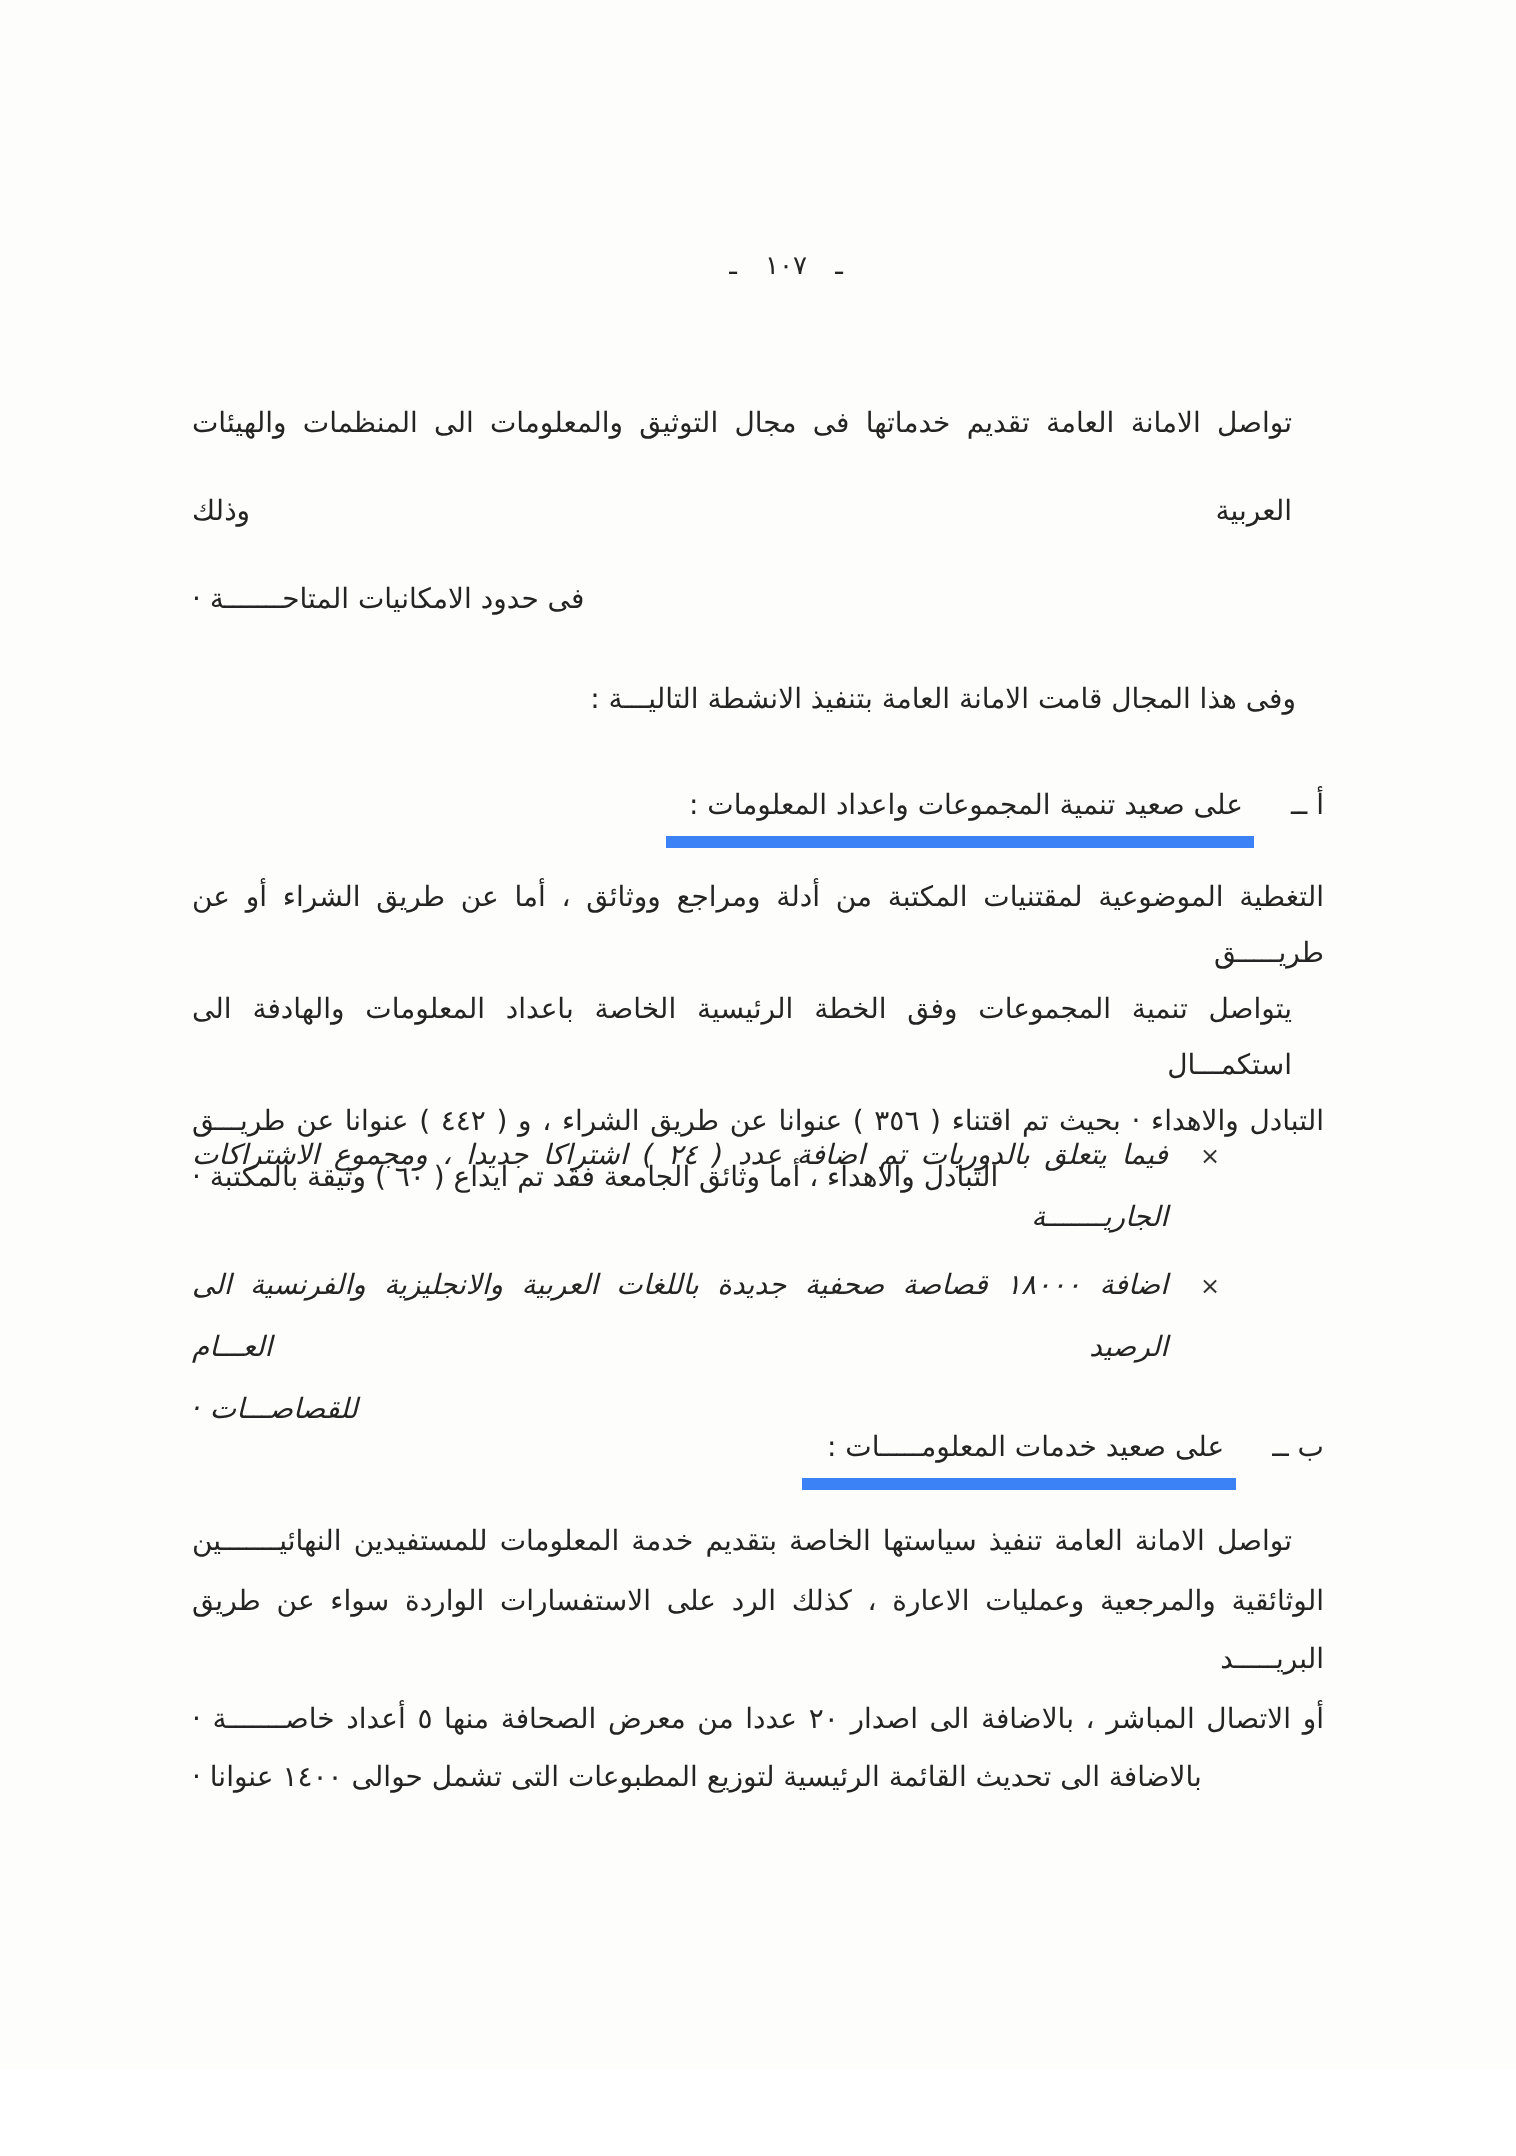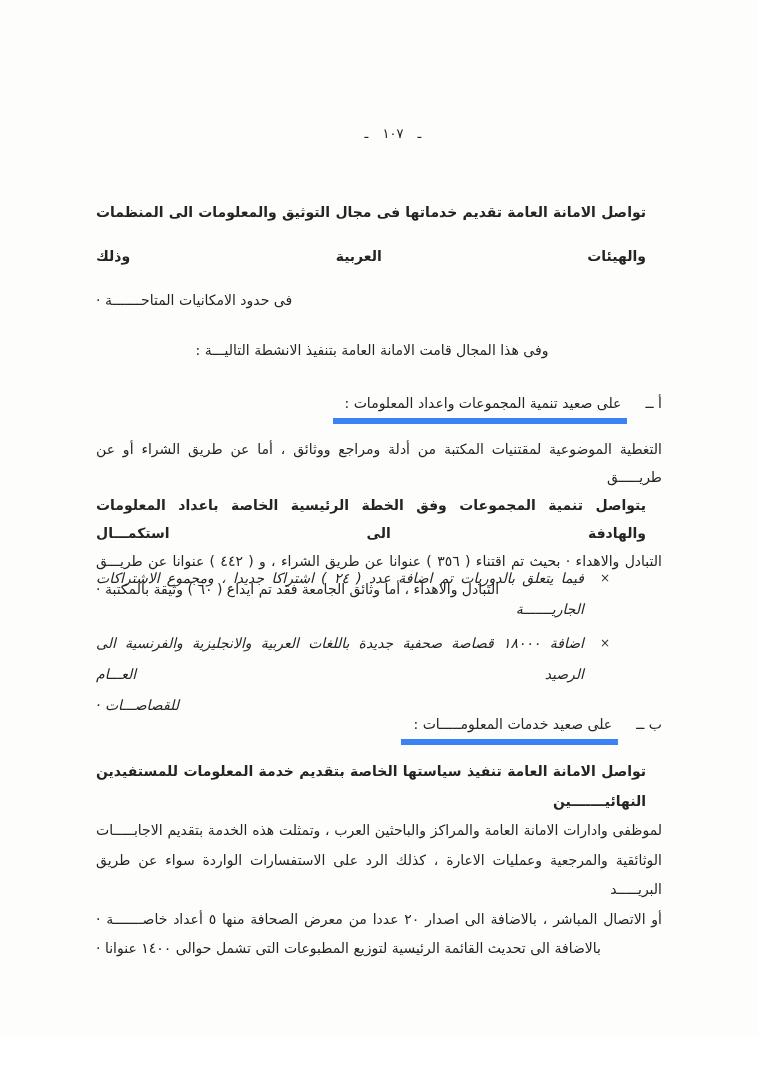--- a/index.html
+++ b/index.html
@@ -19,25 +19,25 @@
   .page-number{
     position:absolute;top:126px;left:0;right:0;
     text-align:center;
     transform:translateX(14px);
     font-size:13px;word-spacing:10px;letter-spacing:1px;
     direction:rtl;color:var(--ink);
   }
   .line{font-size:14px;}
   .fill{text-align:justify;text-align-last:justify;}
   .alignr{text-align:left;}
-  .indent{padding-right:16px;font-weight:bold;}
+  .indent{padding-right:16px;}
   .pr20{padding-right:20px;}
   .para-intro{top:190px;}
   .para-intro .line{line-height:44px;}
-  .lead{top:340px;line-height:20px;font-size:14px;text-align:center;padding-right:14px;}
+  .lead{top:340px;line-height:20px;font-size:14px;text-align:right;padding-right:14px;}
   .heading-row{display:flex;align-items:flex-start;font-size:14px;line-height:16px;}
   .heading-row .marker{flex:0 0 auto;margin-left:18px;}
   .heading-row .heading{
     border-bottom:6px solid #3b82f6;
     padding:0 6px 7px 12px;
   }
   .h-a{top:395px;}
   .h-b{top:716px;}
   .para-a{top:435px;}
   .para-a .line{line-height:28px;}
@@ -94,19 +94,18 @@
     </div>
   </div>
 
   <div class="abs heading-row h-b">
     <span class="marker">ب ــ</span>
     <span class="heading">على صعيد خدمات المعلومـــــات :</span>
   </div>
 
   <div class="abs para-b">
     <div class="line fill indent">تواصل الامانة العامة تنفيذ سياستها الخاصة بتقديم خدمة المعلومات للمستفيدين النهائيـــــــين</div>
-    <div class="line fill">لموظفى وادارات الامانة العامة والمراكز والباحثين العرب ، وتمثلت هذه الخدمة بتقديم الاجابـــــات</div>
     <div class="line fill">الوثائقية والمرجعية وعمليات الاعارة ، كذلك الرد على الاستفسارات الواردة سواء عن طريق البريـــــد</div>
     <div class="line fill">أو الاتصال المباشر ، بالاضافة الى اصدار ٢٠ عددا من معرض الصحافة منها ٥ أعداد خاصـــــــة ·</div>
     <div class="line alignr pr20">بالاضافة الى تحديث القائمة الرئيسية لتوزيع المطبوعات التى تشمل حوالى ١٤٠٠ عنوانا ·</div>
   </div>
 
 </div>
 
 </body></html>

